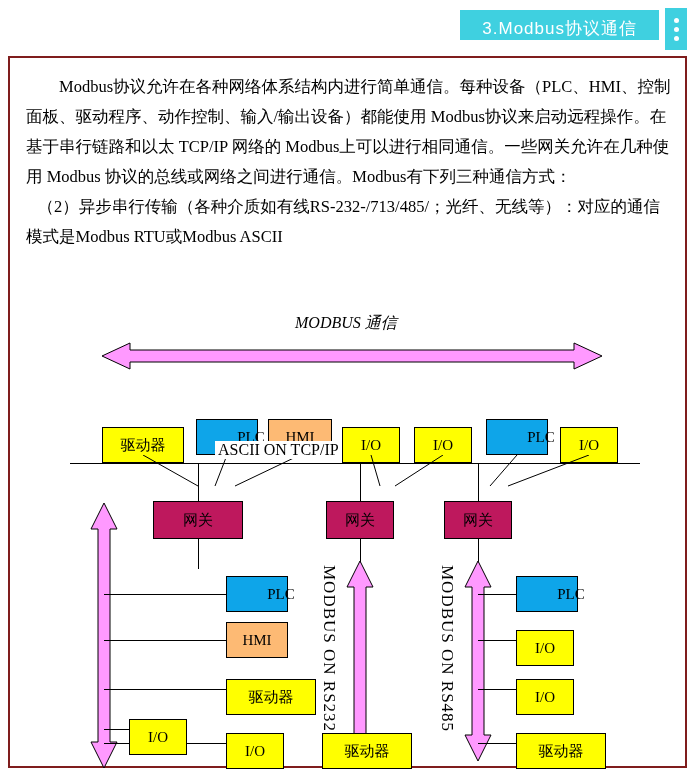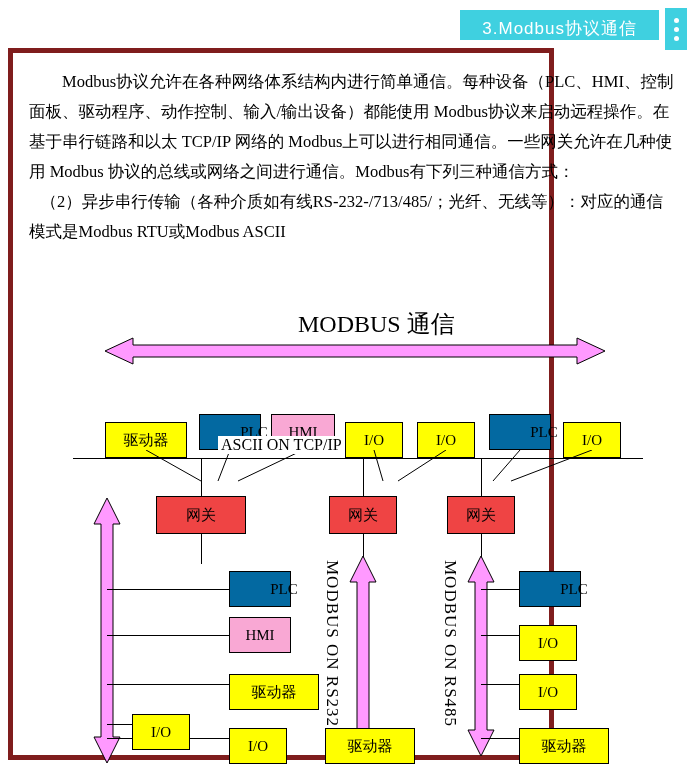--- a/index.html
+++ b/index.html
@@ -54,24 +54,24 @@
     width: 5px;
     height: 5px;
     background: #ffffff;
     border-radius: 50%;
     margin: 2px 0;
   }
   
   .frame {
     position: absolute;
     left: 8px;
-    top: 48px;
-    width: 546px;
+    top: 56px;
+    width: 679px;
     height: 712px;
-    border: 5px solid #7f1d1d;
+    border: 2px solid #7f1d1d;
     box-sizing: border-box;
     background: #ffffff;
   }
   
   .body-text {
     position: absolute;
     left: 16px;
     top: 14px;
     width: 648px;
     font-size: 16.5px;
@@ -96,39 +96,40 @@
     width: 679px;
     height: 455px;
   }
   .dlabel {
     position: absolute;
     font-family: "Liberation Serif", serif;
     color: #000000;
     white-space: nowrap;
   }
   .modbus-title {
-    font-size: 24px;
+    font-size: 16px;
     left: 285px;
     top: 0px;
+    font-style: italic;
   }
   .box {
     position: absolute;
     border: 1px solid #000000;
     box-sizing: border-box;
     display: flex;
     align-items: center;
     justify-content: center;
     font-size: 15px;
     font-family: "Liberation Serif", serif;
     color: #000000;
   }
   .b-yellow { background: #ffff00; margin-top: 8px; }
-  .b-green  { background: #0369a1; padding-left: 48px; }
-  .b-orange { background: #f9a8d4; }
-  .b-gray   { background: #ef4444; }
+  .b-green  { background: #0ea5e9; padding-left: 48px; }
+  .b-orange { background: #fdba74; }
+  .b-gray   { background: #be185d; }
   .vline, .hline {
     position: absolute;
     background: #000000;
   }
   .vline { width: 1px; }
   .hline { height: 1px; }
   .vtext {
     position: absolute;
     font-family: "Liberation Serif", serif;
     font-size: 17px;

